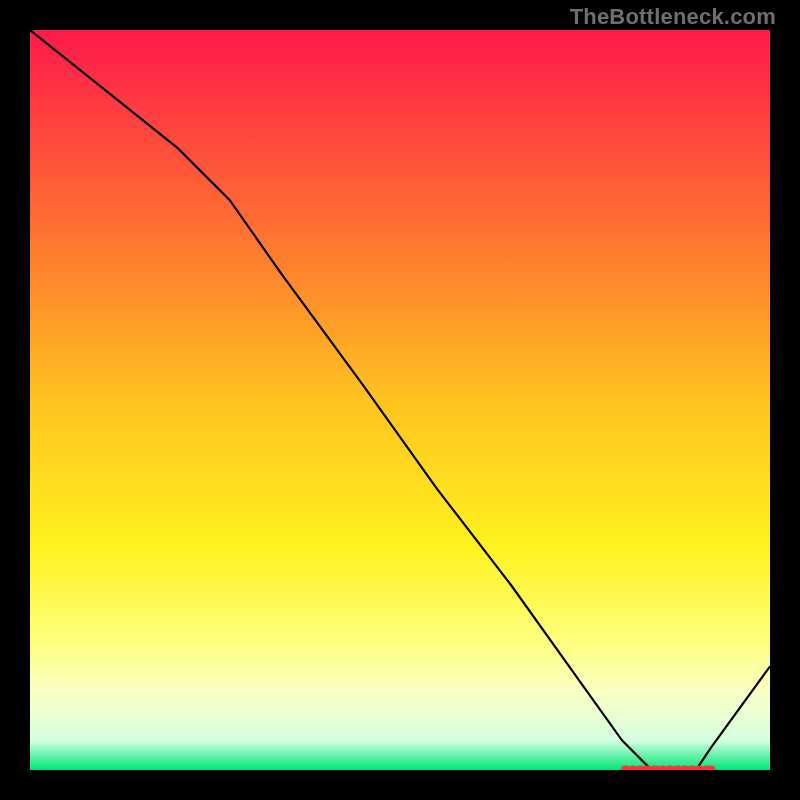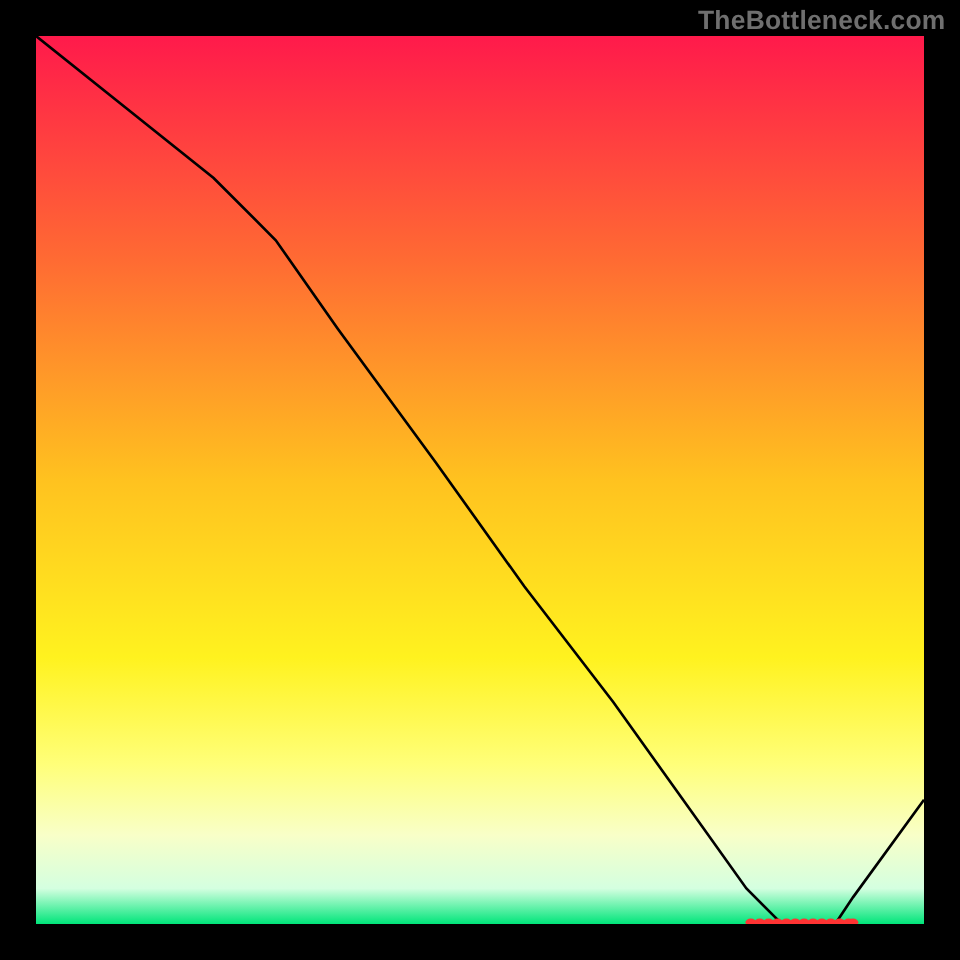--- a/index.html
+++ b/index.html
@@ -15,21 +15,21 @@
     position: absolute;
     top: 0;
     left: 0;
     width: 800px;
     height: 800px;
     background: #000000;
   }
   .watermark {
     position: absolute;
     top: 4px;
-    right: 12px;
+    right: 24px;
     font-size: 22px;
     font-weight: 600;
     color: #6f6f6f;
     letter-spacing: 0.2px;
     margin-left: 16px;
   }
   .plot-area {
     position: absolute;
     left: 30px;
     top: 30px;

